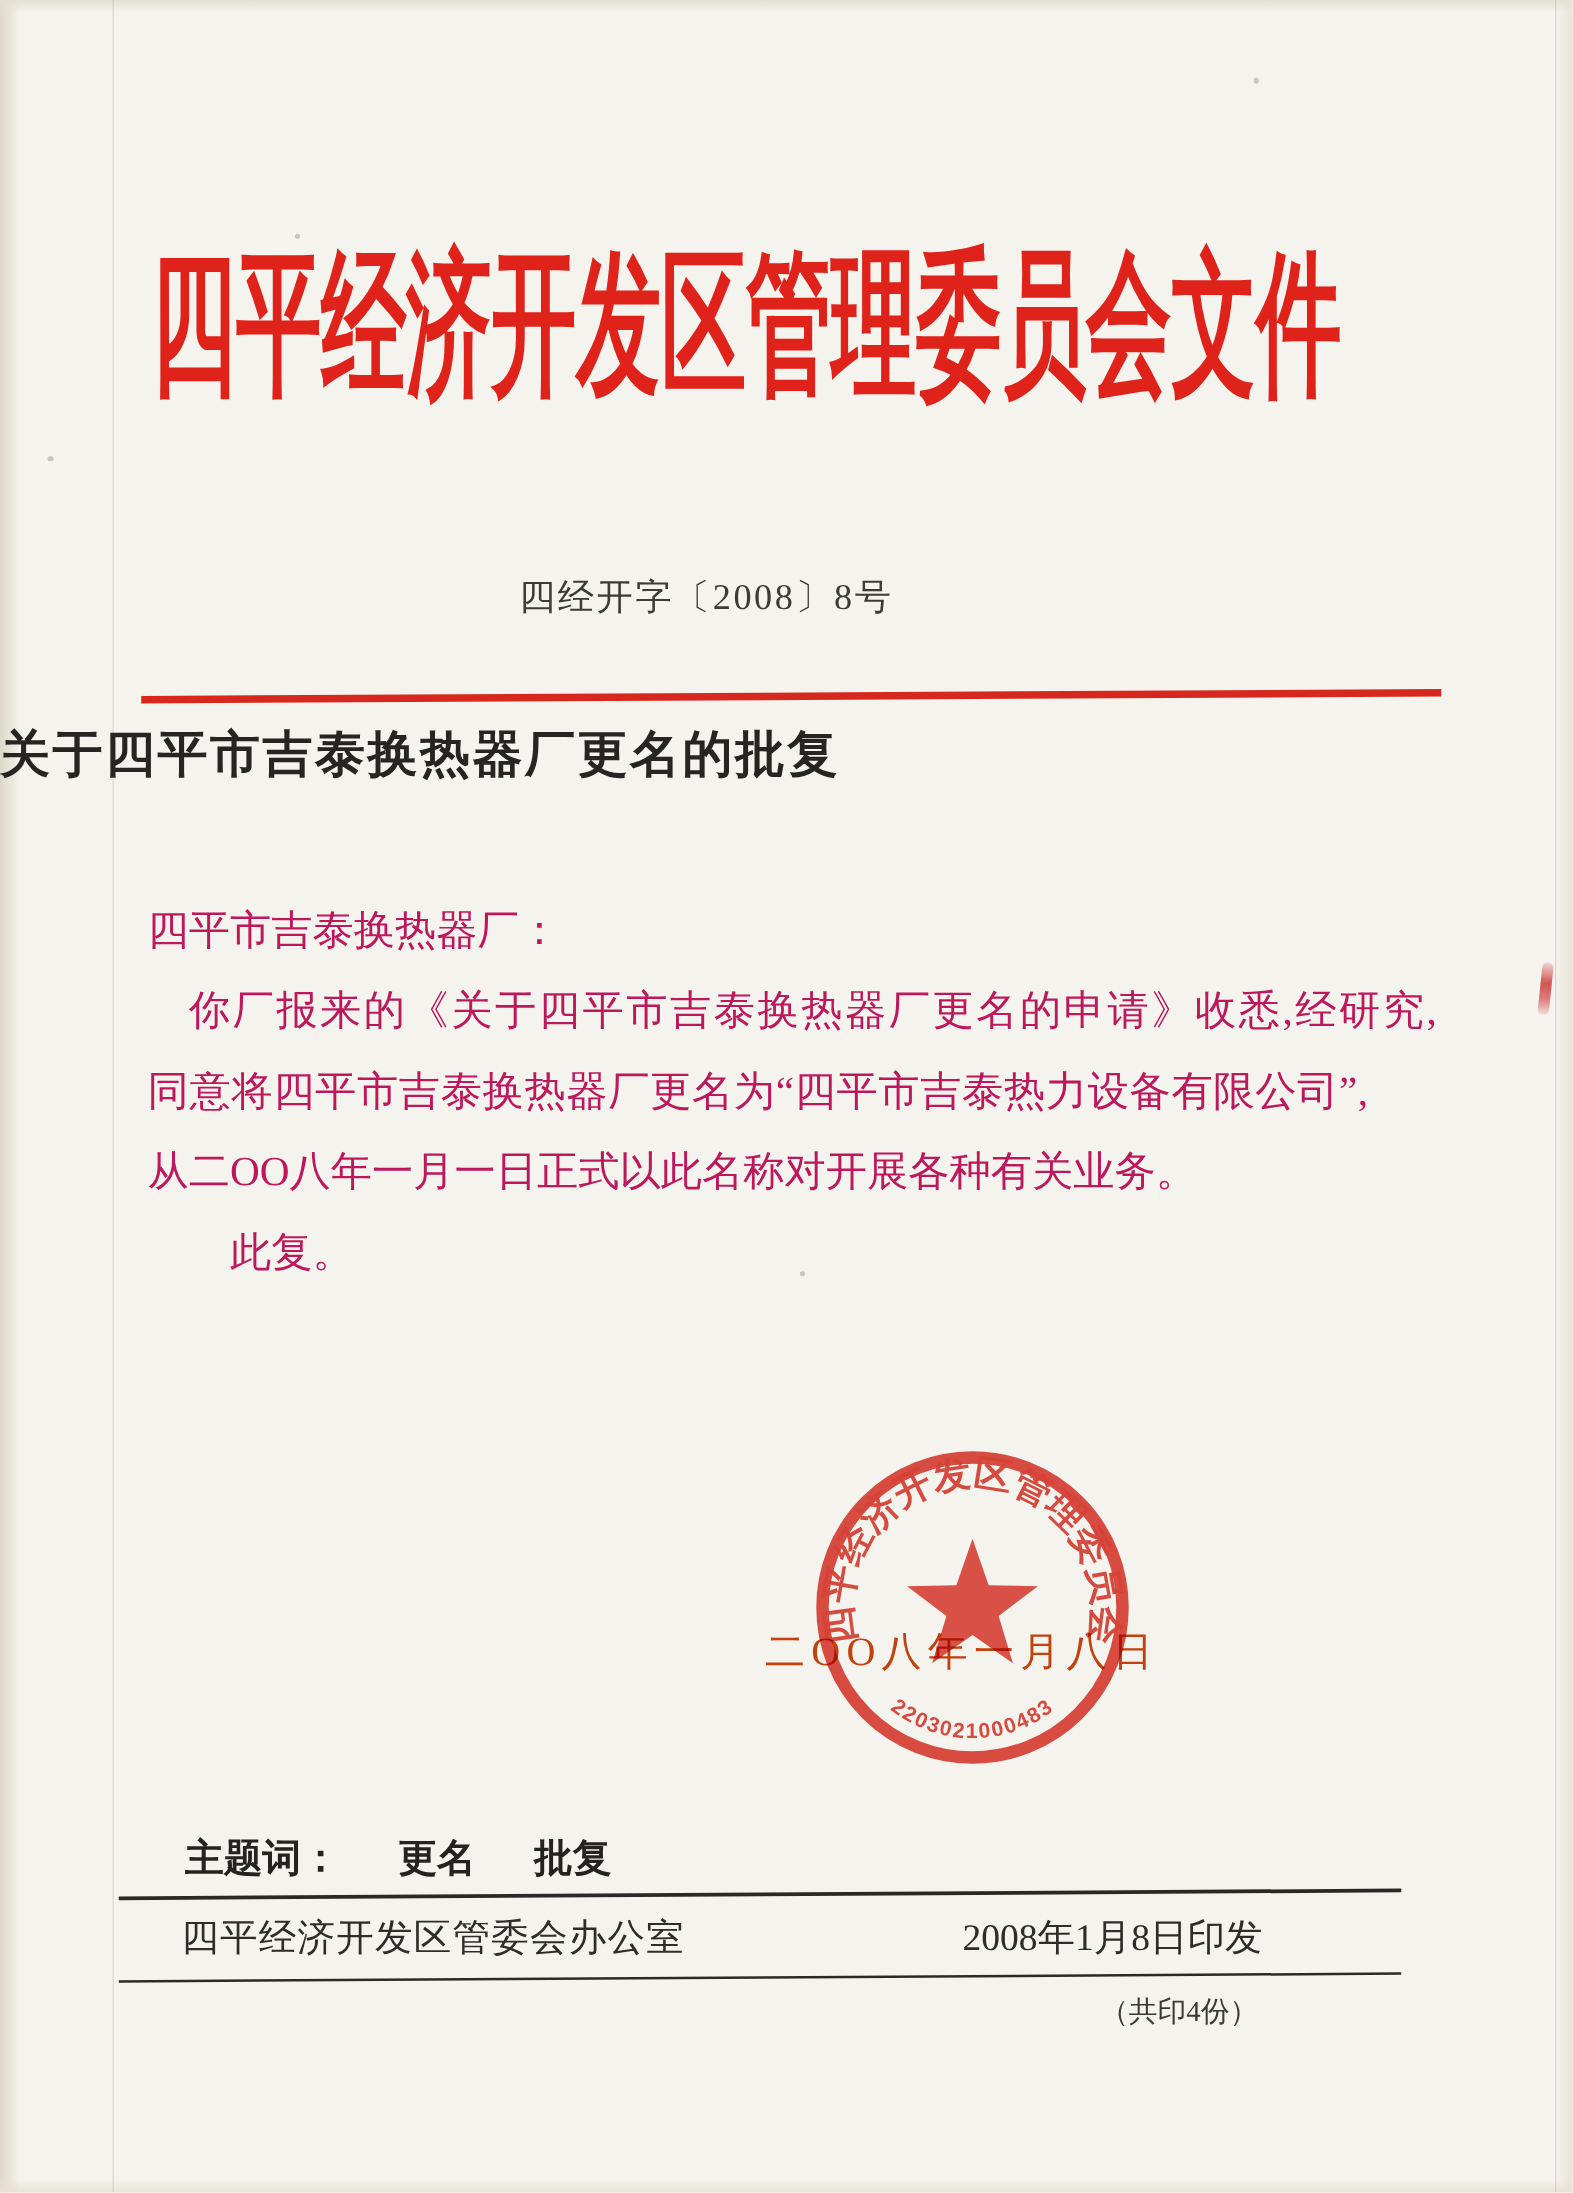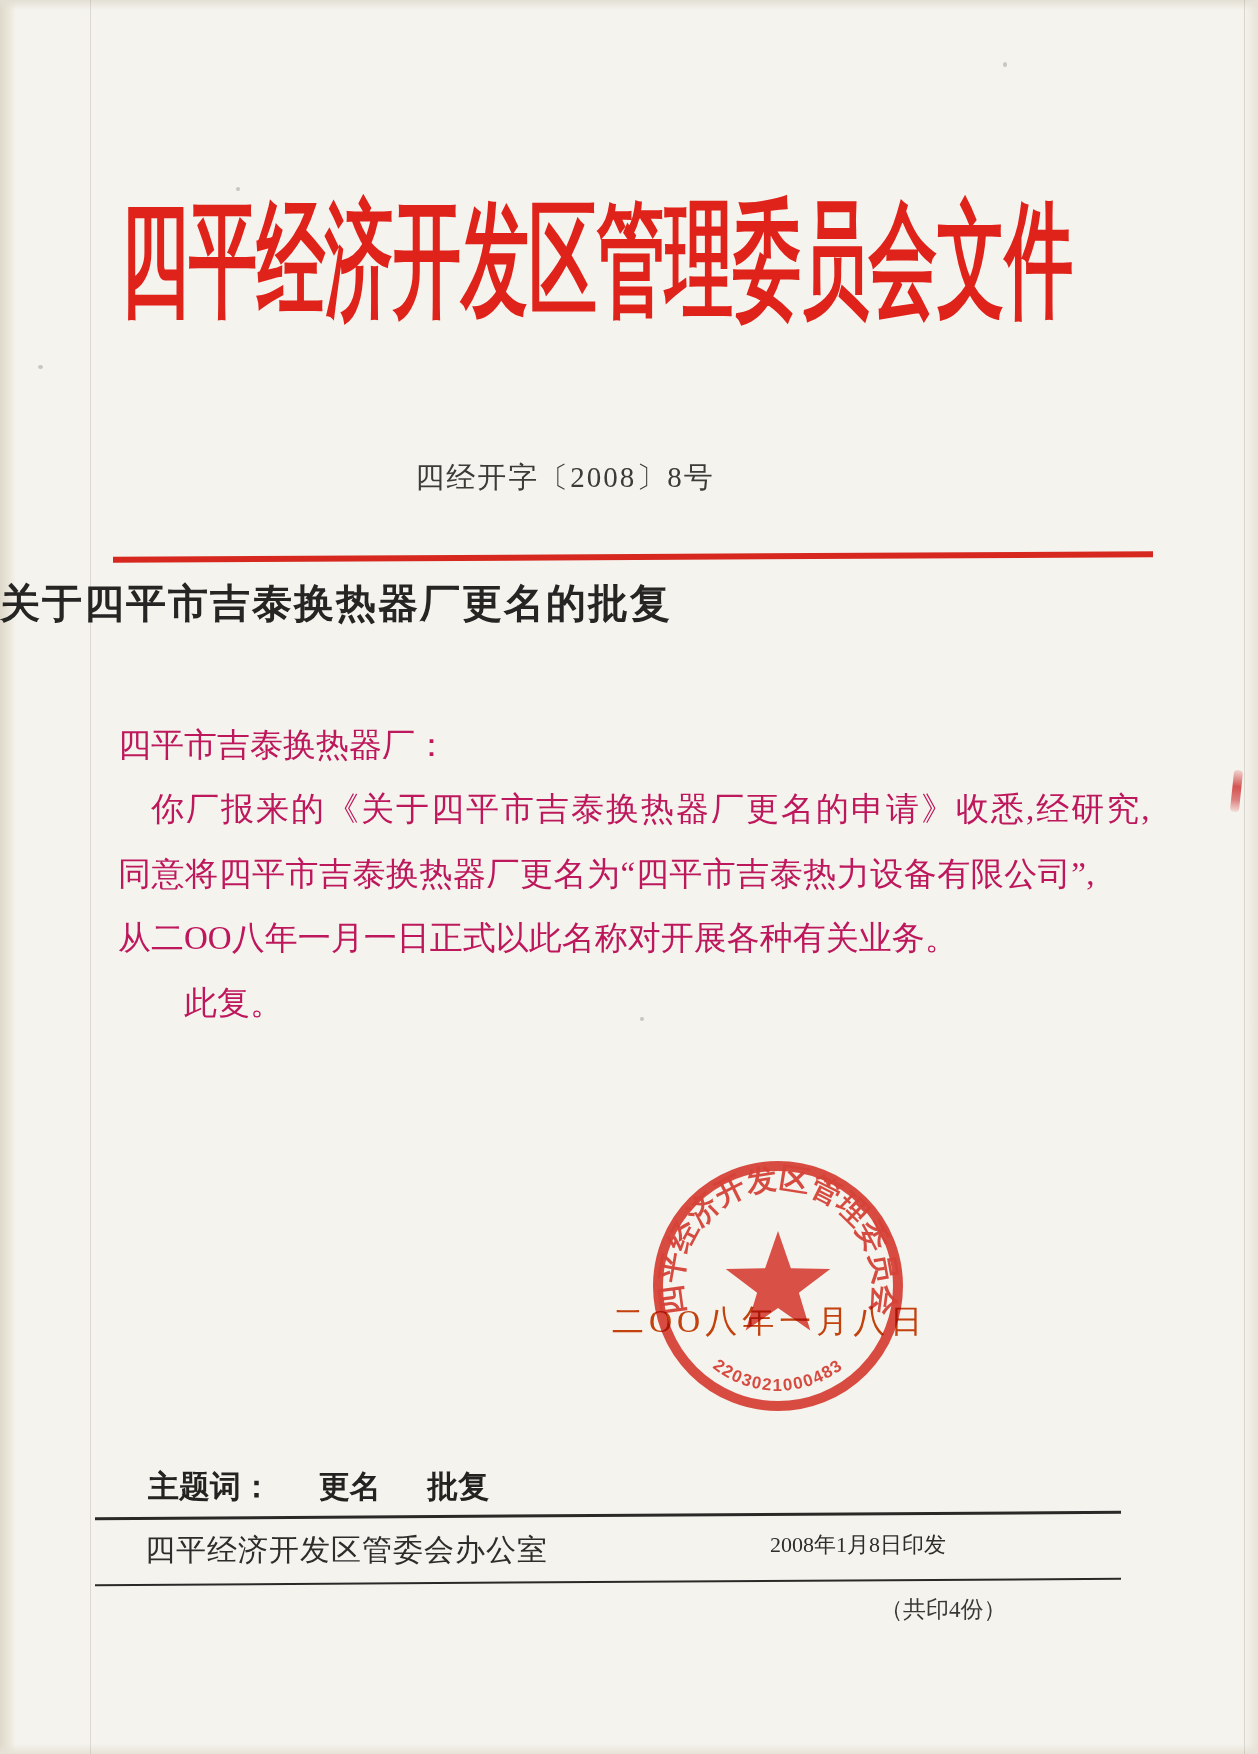--- a/index.html
+++ b/index.html
@@ -68,21 +68,21 @@
 
   
   .keywords-row{
     left:148px;top:1466px;font-size:31px;font-weight:bold;color:#242321;
     font-family:"Liberation Sans","DejaVu Sans",sans-serif;white-space:nowrap;text-align:right;
   }
   .keywords-row .kw{margin-left:38px;}
   .footer-rule-1{left:95px;top:1514px;width:1026px;height:3px;background:#2a2927;transform:rotate(-0.35deg);}
   .footer-rule-2{left:95px;top:1581px;width:1026px;height:2px;background:#2a2927;transform:rotate(-0.35deg);}
   .footer-office{left:145px;top:1530px;font-size:30px;color:#2e2d2b;white-space:nowrap;letter-spacing:1px;}
-  .footer-print-date{left:770px;top:1530px;font-size:22px;color:#2e2d2b;white-space:nowrap;text-align:right;}
+  .footer-print-date{left:770px;top:1530px;font-size:30px;color:#2e2d2b;white-space:nowrap;text-align:right;}
   .footer-copies{left:880px;top:1594px;font-size:23px;color:#3a3936;white-space:nowrap;}
 </style>
 </head>
 <body>
 
 <div class="abs edge-left"></div>
 <div class="abs edge-top"></div>
 <div class="abs edge-right"></div>
 <div class="abs edge-bottom"></div>
 <div class="abs fold-line-left"></div>

